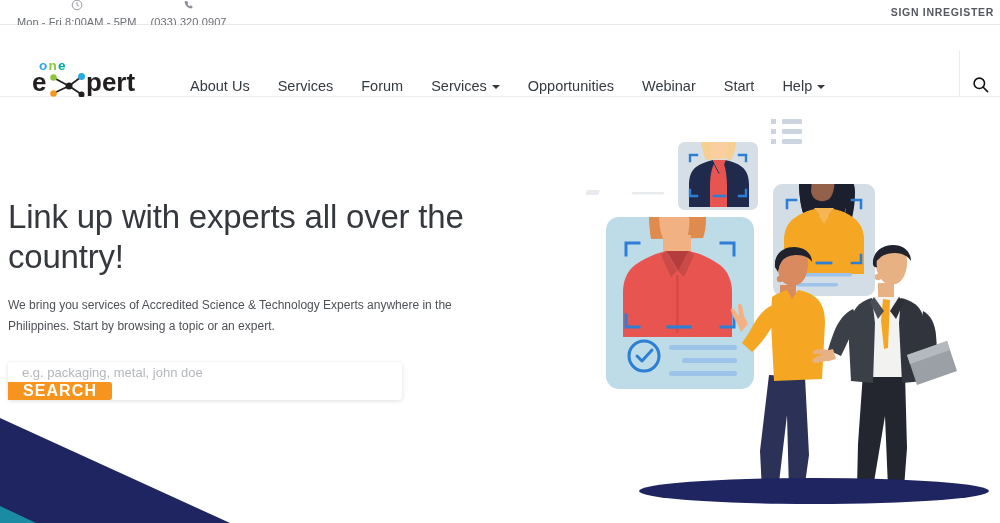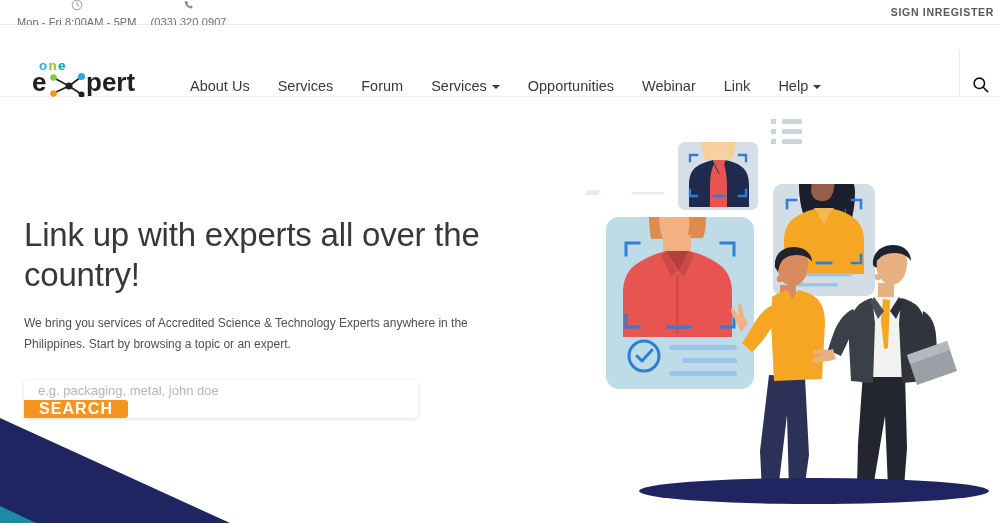--- a/index.html
+++ b/index.html
@@ -44,21 +44,21 @@
   }
   .nav-divider { position:absolute; right:40px; top:25px; width:1px; height:72px; background:#ececee; }
   .search-ico-btn {
     position:absolute; right:0px; top:25px; width:40px; height:72px;
     display:flex; align-items:center; justify-content:center; cursor:pointer;
   }
 
   
   .hero { position:absolute; top:97px; left:0; width:1000px; height:426px; background:#fff; overflow:hidden; }
 
-  .hero-text { position:absolute; left:24px; top:100px; width:500px;margin-top:18px; }
+  .hero-text { position:absolute; left:8px; top:100px; width:500px; }
   .hero-title {
     font-size:33px; line-height:40px; color:#35393e; font-weight:400;
     letter-spacing:-.2px; max-width:480px;
   }
   .hero-sub {
     margin-top:18px; font-size:12px; line-height:21px; color:#4d5156; max-width:470px;
   }
 
   .searchbar { margin-top:25px; display:flex; width:394px; height:38px;
     box-shadow:0 1px 4px rgba(0,0,0,.13); border-radius:3px; background:#fff;flex-direction:column; }
@@ -161,21 +161,21 @@
         <span>Services</span>
         <i class="caret"></i>
       </div>
       <div class="nav-item">
         <span>Opportunities</span>
       </div>
       <div class="nav-item">
         <span>Webinar</span>
       </div>
       <div class="nav-item">
-        <span>Link</span>
+        <span>Start</span>
       </div>
       <div class="nav-item">
         <span>Help</span>
         <i class="caret"></i>
       </div>
     </nav>
 
     <div class="nav-divider"></div>
 
     <div class="search-ico-btn">

